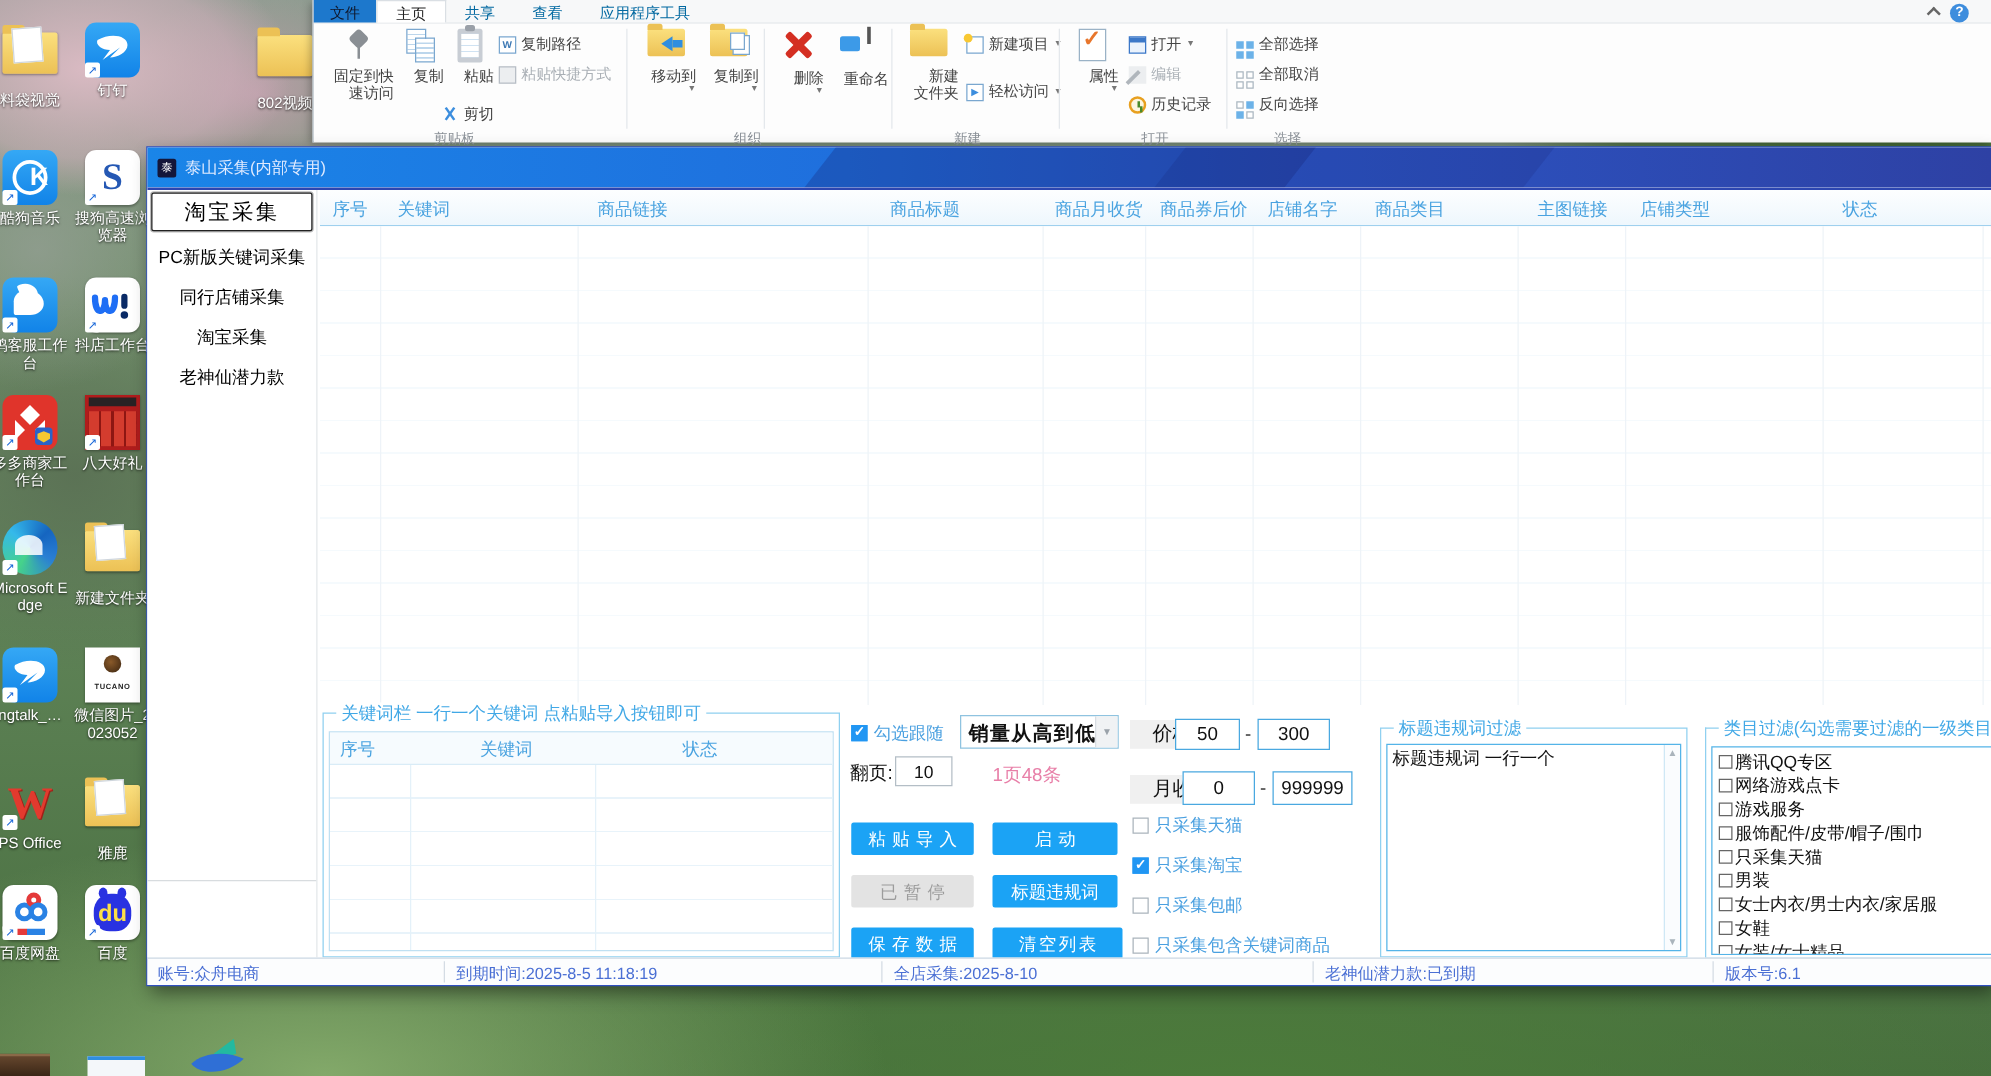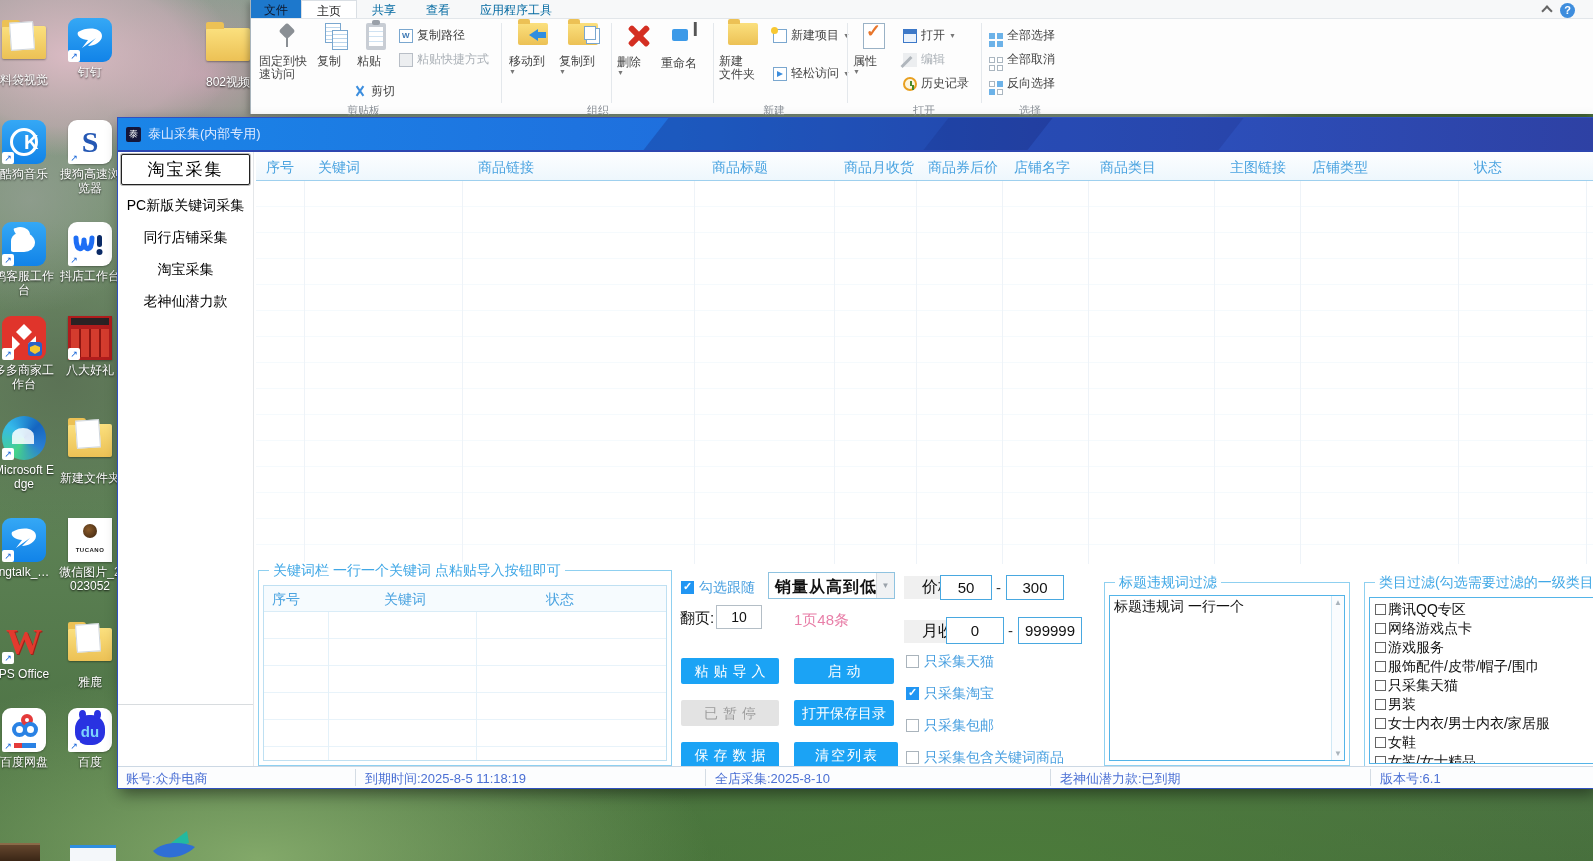--- a/index.html
+++ b/index.html
@@ -42,34 +42,34 @@
      background:repeating-linear-gradient(90deg,#d43c2e 0 8px,#8e1612 8px 10px), repeating-linear-gradient(0deg,transparent 0 8px,#8e1612 8px 10px); }
   .tucano { background:#fff; }
   .tucano::before { content:''; position:absolute; top:6px; left:15px; width:14px; height:14px; border-radius:50%; background:radial-gradient(circle at 40% 40%,#8a5a2a,#3a2410); }
   .tucano::after { content:'TUCANO'; position:absolute; bottom:9px; left:0; right:0; font-size:6px; font-weight:bold; color:#222; letter-spacing:.5px; }
   .wps-w { font-size:36px; font-weight:bold; line-height:44px; color:#e23a2e; text-shadow:1px 1px 0 #a02018; font-family:"Liberation Serif",serif; }
   .pan { position:absolute; inset:6px 6px 10px 6px; }
   .pan .c1 { position:absolute; left:4px; top:8px; width:15px; height:15px; border:4px solid #2a82e4; border-radius:50%; }
   .pan .c2 { position:absolute; left:13px; top:0; width:12px; height:12px; border:4px solid #e43a3a; border-radius:50%; }
   .pan .c3 { position:absolute; right:2px; top:8px; width:15px; height:15px; border:4px solid #2a82e4; border-radius:50%; }
   .pan-strip { position:absolute; bottom:4px; left:10px; width:24px; height:5px; background:linear-gradient(90deg,#e43a3a 0 40%,#2a82e4 40%); }
-  .baidu-paw { position:absolute; left:7px; top:7px; width:30px; height:30px; background:#2932e1; border-radius:46% 46% 42% 42%; color:#7dd3fc; font-size:15px; font-weight:bold; line-height:34px; text-align:center; }
+  .baidu-paw { position:absolute; left:7px; top:7px; width:30px; height:30px; background:#2932e1; border-radius:46% 46% 42% 42%; color:#fde047; font-size:19px; font-weight:bold; line-height:34px; text-align:center; }
   .baidu-paw::before { content:''; position:absolute; top:-5px; left:4px; width:7px; height:9px; background:#2932e1; border-radius:50%; }
   .baidu-paw::after { content:''; position:absolute; top:-5px; right:4px; width:7px; height:9px; background:#2932e1; border-radius:50%; }
   .dove { position:absolute; left:9px; top:10px; width:24px; height:20px; background:#fff; border-radius:50% 60% 50% 10%; }
   .dove::before { content:''; position:absolute; left:4px; top:-6px; width:14px; height:12px; background:#fff; border-radius:10% 90% 20% 80%; transform:rotate(-20deg); }
 
   
   .explorer { position:absolute; left:250px; top:0; right:0; height:114px; background:#fdfdfd; border-left:1px solid #a8b4bc; box-shadow:-2px 2px 6px rgba(0,0,0,.25); z-index:5; }
   .tabs { height:19px; background:#f7f8f9; border-bottom:1px solid #e2e6ea; display:flex; font-size:12px; }
   .tab { padding:2px 15px 0; color:#0369a1; }
   .tab.file { background:#1d78cc; color:#0f172a; padding:2px 13px 0; }
   .tab.active { background:#fff; border:1px solid #dadfe4; border-bottom:none; color:#222; }
   .rbody { position:relative; height:94px; background:#fdfdfd; }
-  .rlg { position:absolute; text-align:left; font-size:12px; color:#444; line-height:13px; white-space:pre-line; }
+  .rlg { position:absolute; text-align:right; font-size:12px; color:#444; line-height:13px; white-space:pre-line; }
   .rlg .ricon { height:30px; margin:2px auto 2px; position:relative; }
   .rsm { position:absolute; font-size:12px; color:#444; display:flex; align-items:center; gap:4px; white-space:nowrap; }
   .rsm.gray, .rlg.gray { color:#aab0b6; }
   .rsep { position:absolute; top:4px; bottom:10px; width:1px; background:#e4e8ec; }
   .rgl { position:absolute; top:84px; font-size:11px; color:#8a9097; }
   .mini-arrow { font-size:7px; color:#777; line-height:7px; }
   .pages { width:22px; height:26px; position:relative; margin:0 auto; }
   .pages::before, .pages::after { content:''; position:absolute; width:14px; height:18px; background:#fff; border:1px solid #7aa7cf; box-shadow:inset 0 3px 0 #fff, inset 0 -2px 0 #fff; }
   .pages::before { left:0; top:0; } .pages::after { left:7px; top:7px; background:linear-gradient(#fff 0 0) , #fff; }
   .pages.big::before { background:repeating-linear-gradient(180deg,#fff 0 3px,#bcd6ec 3px 4px); }
@@ -541,21 +541,21 @@
       <span class="abs pink" style="left:676px;top:459px">1页48条</span>
 
       <span class="abs flabel" style="left:786px;top:468px">月收</span>
       <div class="finput" style="left:828px;top:465px;width:58px;height:27px;line-height:25px">0</div>
       <span class="abs dash" style="left:890px;top:470px">-</span>
       <div class="finput" style="left:900px;top:465px;width:64px;height:27px;line-height:25px">999999</div>
 
       <div class="bbtn ls4" style="left:563px;top:506px">粘贴导入</div>
       <div class="bbtn ls4" style="left:676px;top:506px;width:100px">启动</div>
       <div class="bbtn dis ls4" style="left:563px;top:548px">已暂停</div>
-      <div class="bbtn ls0" style="left:676px;top:548px;width:100px">打开保存目录</div>
+      <div class="bbtn ls0" style="left:676px;top:548px;width:100px">标题违规词</div>
       <div class="bbtn ls4" style="left:563px;top:590px">保存数据</div>
       <div class="bbtn ls2" style="left:676px;top:590px;width:104px">清空列表</div>
 
       <div class="abs" style="left:788px;top:500px"><span class="cb"></span><span class="cbl">只采集天猫</span></div>
       <div class="abs" style="left:788px;top:532px"><span class="cb on"></span><span class="cbl">只采集淘宝</span></div>
       <div class="abs" style="left:788px;top:564px"><span class="cb"></span><span class="cbl">只采集包邮</span></div>
       <div class="abs" style="left:788px;top:596px"><span class="cb"></span><span class="cbl">只采集包含关键词商品</span></div>
 
       <div class="gbox" style="left:986px;top:430px;width:246px;height:184px">
         <div class="legend">标题违规词过滤</div>

